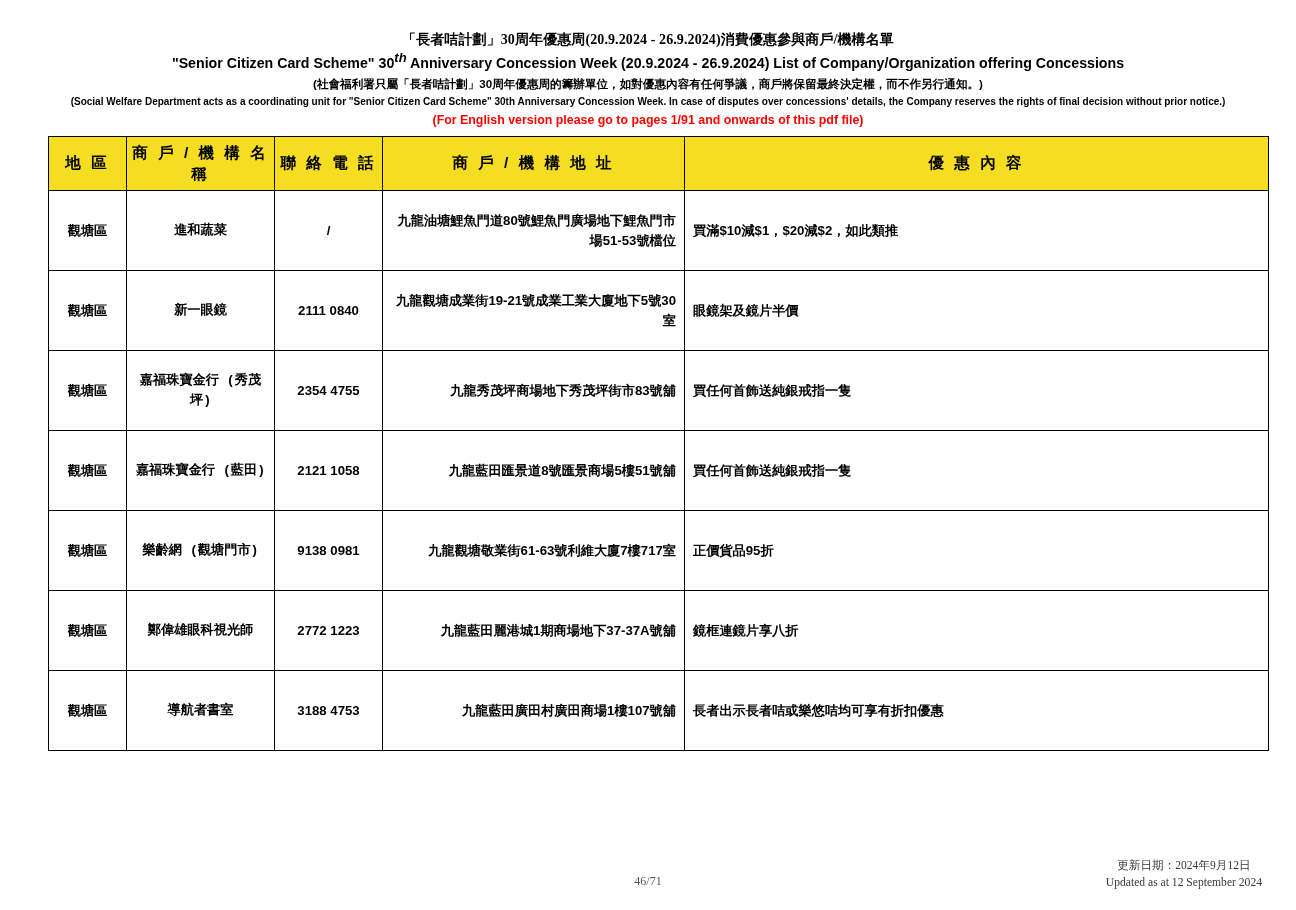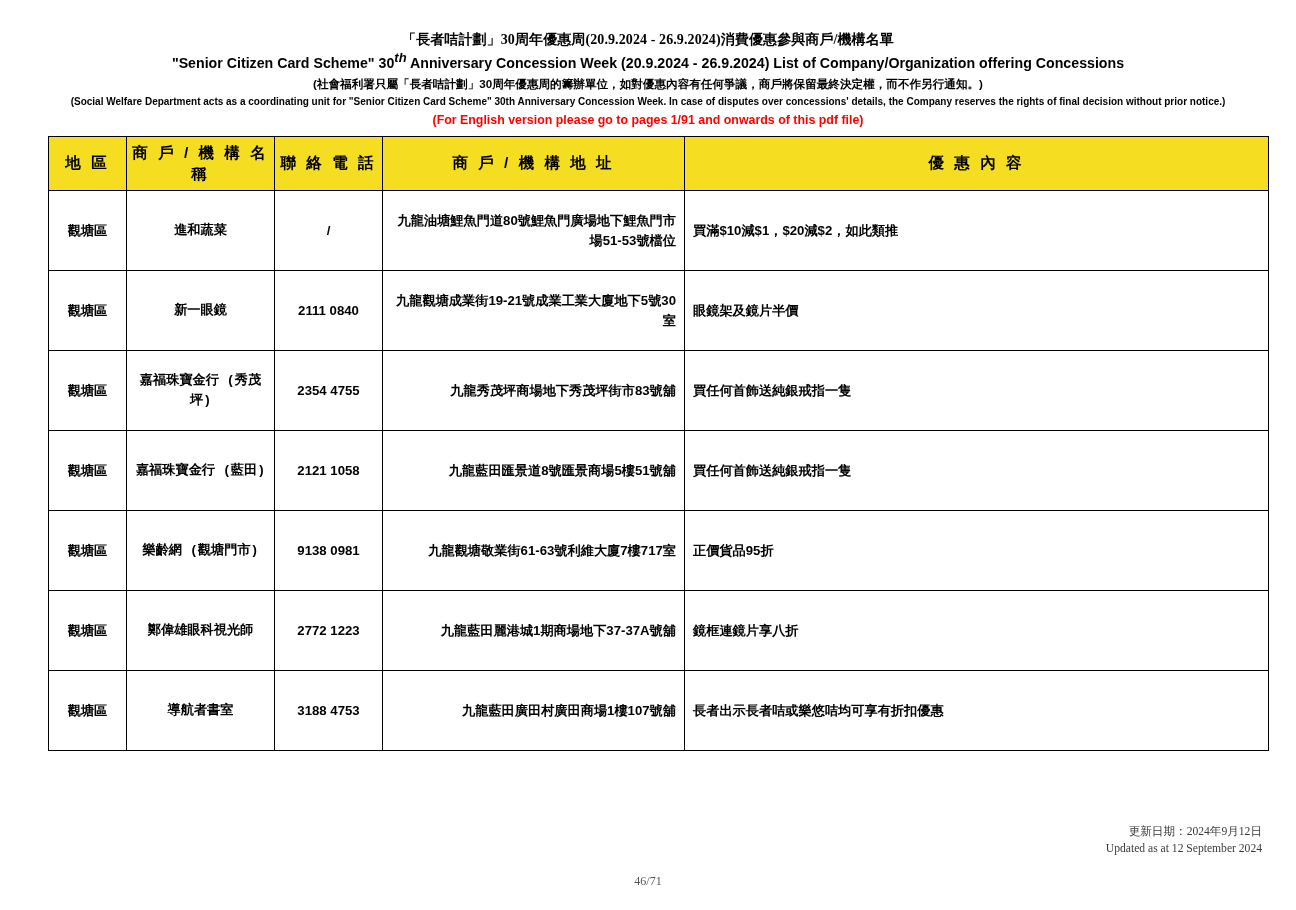--- a/index.html
+++ b/index.html
@@ -118,22 +118,22 @@
     right: 0;
     top: 874px;
     text-align: center;
     font-size: 12px;
     color: #555555;
     font-family: "Liberation Serif", "DejaVu Serif", serif;
   }
   .footer-updated {
     position: absolute;
     right: 34px;
-    top: 823px;
-    text-align: right;
+    top: 857px;
+    text-align: center;
     font-size: 11.6px;
     color: #3a3a3a;
     font-family: "Liberation Serif", "DejaVu Serif", serif;
     line-height: 1.5;
   }
 </style>
 </head>
 <body>
 
 <div class="page">

